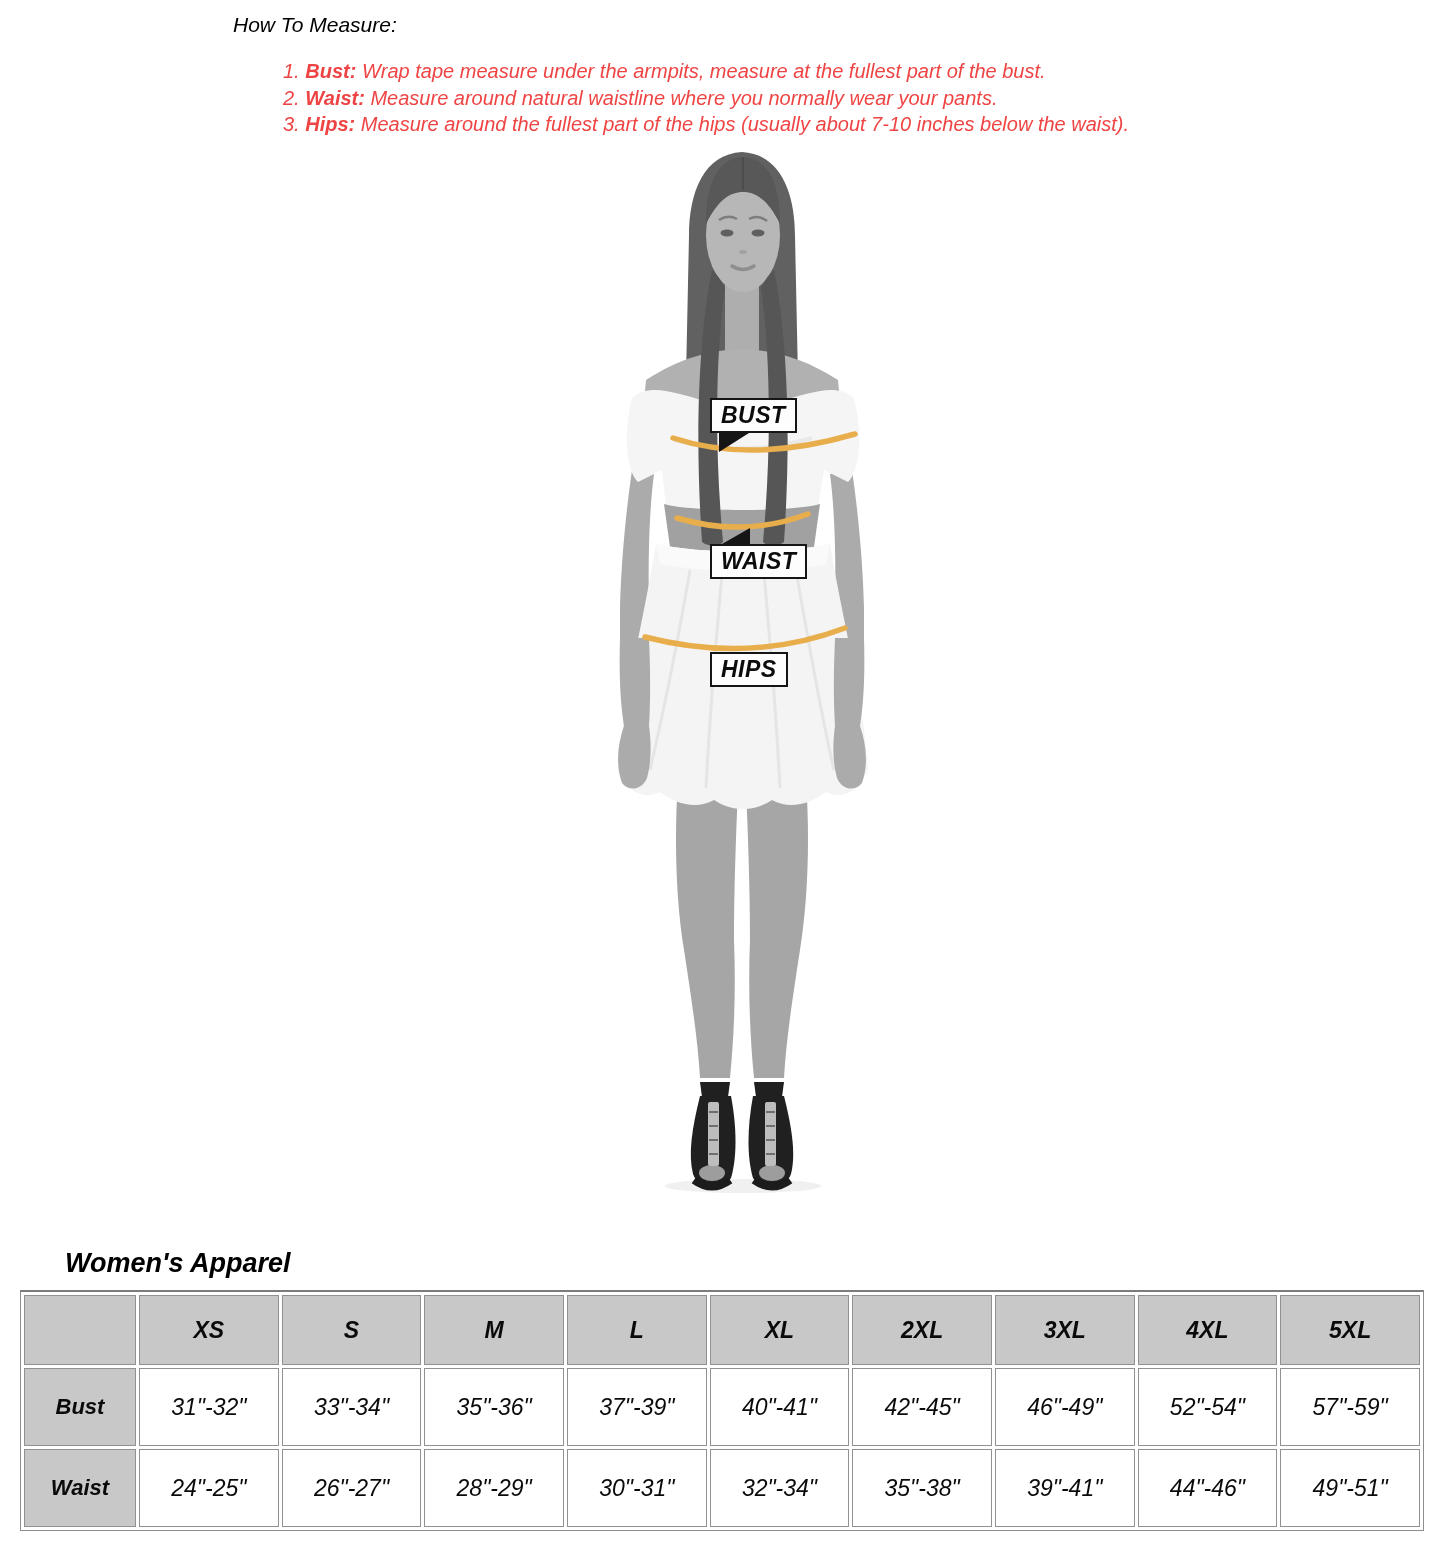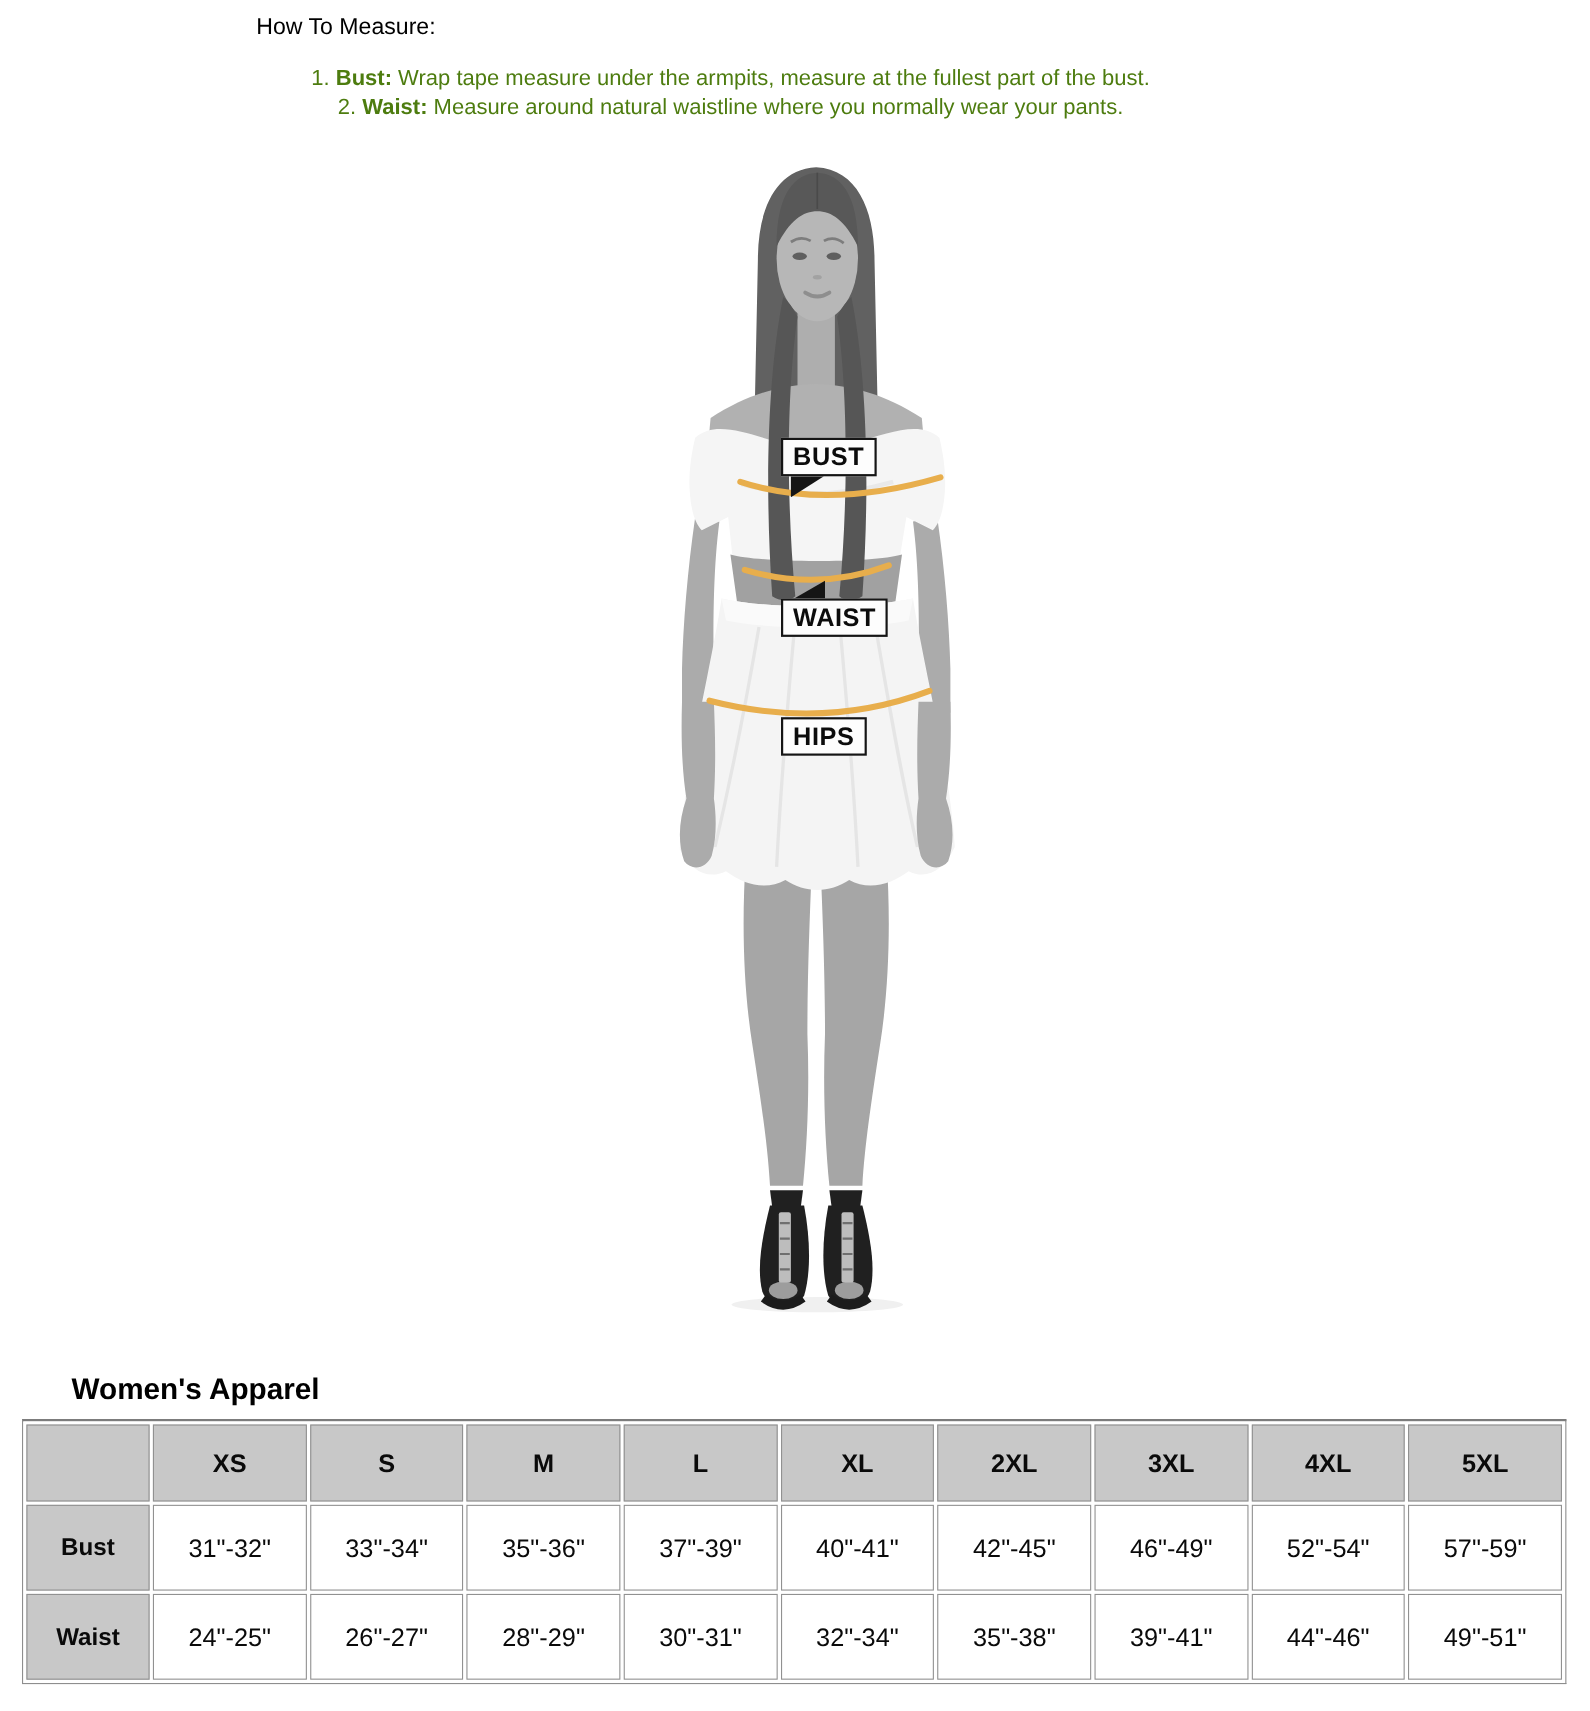--- a/index.html
+++ b/index.html
@@ -1,21 +1,21 @@
 <!DOCTYPE html>
 <html><head>
 <meta charset="utf-8">
 <style>
   html,body{margin:0;padding:0;background:#ffffff;}
   body{font-family:"Liberation Sans","DejaVu Sans",sans-serif;color:#111;}
-  .page{position:relative;width:1445px;height:1555px;background:#fff;overflow:hidden;}
+  .page{position:relative;width:1445px;height:1555px;background:#fff;overflow:hidden;font-style:italic;}
 
   
   .how-title{position:absolute;left:233px;top:13px;font-size:21px;color:#000;}
-  .measure-list{position:absolute;left:283px;top:58px;font-size:20px;line-height:26.5px;color:#4d7c0f;text-align:center;}
+  .measure-list{position:absolute;left:283px;top:58px;font-size:20px;line-height:26.5px;color:#ef4444;}
   .measure-list .line{white-space:nowrap;}
   .measure-list b{font-weight:bold;}
 
   
   .figure{position:absolute;left:562px;top:140px;width:360px;height:1060px;}
   .figure svg{position:absolute;left:0;top:0;}
   .tag{position:absolute;background:#fdfdfd;border:2.5px solid #151515;color:#0c0c0c;
        font-size:23px;font-weight:bold;letter-spacing:.5px;line-height:25px;
        padding:3px 9px;z-index:5;}
   .ptr{position:absolute;width:0;height:0;z-index:4;}
@@ -43,20 +43,21 @@
 </head>
 <body>
 
 <div class="page">
 
   <div class="how-title">How To Measure:</div>
 
   <div class="measure-list">
     <div class="line"><span>1.</span> <b>Bust:</b> <span>Wrap tape measure under the armpits, measure at the fullest part of the bust.</span></div>
     <div class="line"><span>2.</span> <b>Waist:</b> <span>Measure around natural waistline where you normally wear your pants.</span></div>
+    <div class="line"><span>3.</span> <b>Hips:</b> <span>Measure around the fullest part of the hips (usually about 7-10 inches below the waist).</span></div>
   </div>
 
   <div class="figure">
     <svg width="360" height="1060" viewBox="0 0 360 1060" aria-hidden="true">
 
       <path d="M180,12 C142,14 127,52 127,96 L123,285 C121,355 131,398 147,406 L213,406 C229,398 239,355 237,285 L233,96 C233,52 218,14 180,12 Z" fill="#616161"></path>
 
       <rect x="163" y="135" width="34" height="92" fill="#aeaeae"></rect>
 
       <path d="M84,240 C118,218 148,210 180,209 C212,210 242,218 276,240 L278,262 C214,288 146,288 82,262 Z" fill="#b1b1b1"></path>

